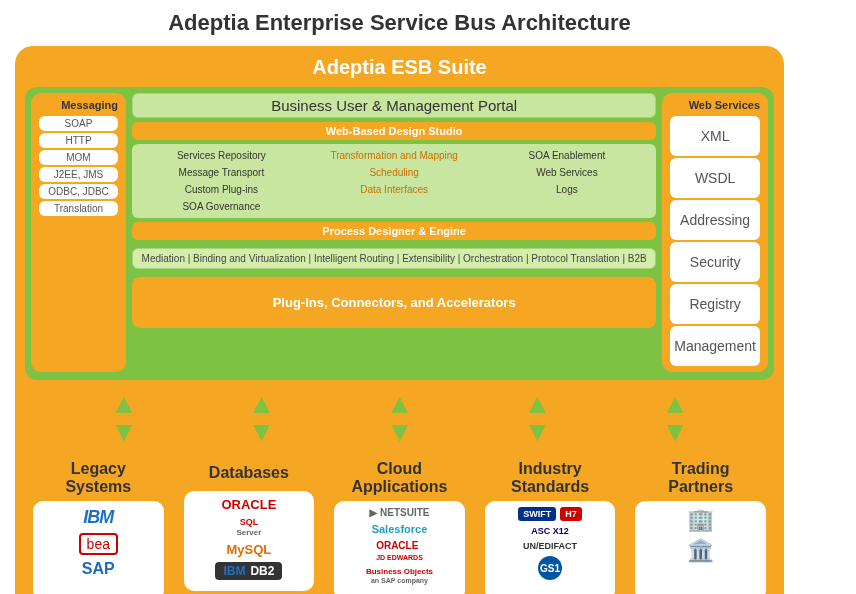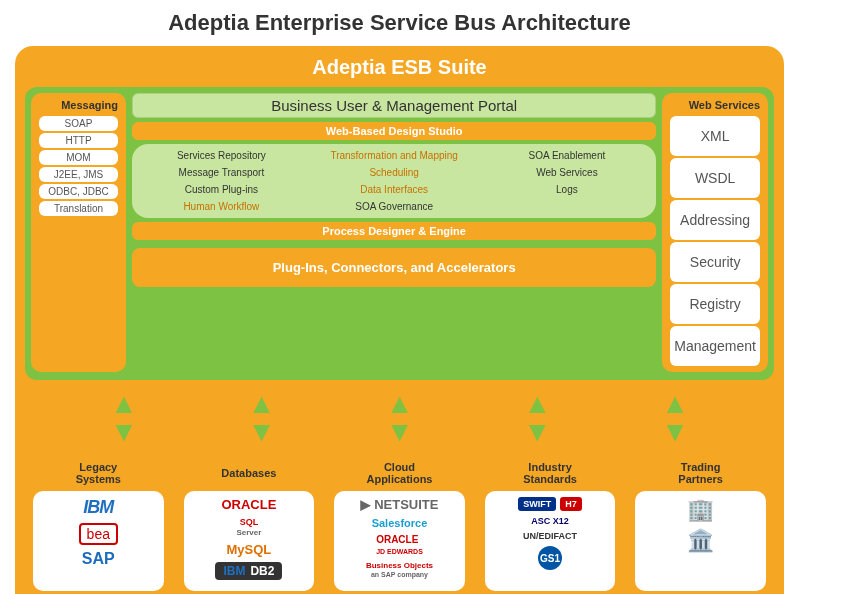--- a/index.html
+++ b/index.html
@@ -94,21 +94,21 @@
       font-weight: bold;
       color: #fff;
       padding: 3px 6px;
     }
     
     .services-grid {
       display: grid;
       grid-template-columns: repeat(3, 1fr);
       gap: 2px;
       background: #c8e6a0;
-      border-radius: 16px;
+      border-radius: 6px;
       padding: 4px;
     }
     .service-item {
       font-size: 10px;
       color: #333;
       text-align: center;
       padding: 2px 2px;
     }
     .service-item.orange {
       color: #c87000;
@@ -161,21 +161,21 @@
       margin-top: 4px;
     }
     
     .plugins-bar {
       background: #f5a623;
       border-radius: 8px;
       text-align: center;
       font-size: 13px;
       font-weight: bold;
       color: #fff;
-      padding: 12px 6px;
+      padding: 18px 6px;
       margin-top: 4px;
     }
     
     .arrows-row {
       display: flex;
       justify-content: space-around;
       align-items: center;
       padding: 4px 30px;
       margin-top: 6px;
     }
@@ -199,21 +199,21 @@
       background: #f5a623;
       border-radius: 14px;
       padding: 8px 6px 10px;
       flex: 1;
       display: flex;
       flex-direction: column;
       align-items: center;
       gap: 5px;
     }
     .bottom-box-title {
-      font-size: 11px;
+      font-size: 16px;
       font-weight: bold;
       color: #333;
       text-align: center;
       min-height: 26px;
       display: flex;
       align-items: center;
       justify-content: center;
     }
     .bottom-box-inner {
       background: #fff;
@@ -270,21 +270,21 @@
       font-weight: bold;
       border-radius: 4px;
       padding: 2px 8px;
       display: flex;
       align-items: center;
       gap: 3px;
     }
     .logo-db2-ibm { color: #1f70c1; margin-right: 2px; }
     .logo-netsuite {
       color: #666;
-      font-size: 13px;
+      font-size: 10px;
       font-weight: bold;
     }
     .logo-salesforce {
       color: #1a9fd1;
       font-size: 11px;
       font-weight: bold;
     }
     .logo-oracle2 {
       color: #cc0000;
       font-size: 10px;
@@ -371,24 +371,24 @@
         <div class="services-grid">
           <div class="service-item">Services Repository</div>
           <div class="service-item orange">Transformation and Mapping</div>
           <div class="service-item">SOA Enablement</div>
           <div class="service-item">Message Transport</div>
           <div class="service-item orange">Scheduling</div>
           <div class="service-item">Web Services</div>
           <div class="service-item">Custom Plug-ins</div>
           <div class="service-item orange">Data Interfaces</div>
           <div class="service-item">Logs</div>
-          <div class="service-item orange">Human Workflow</div>
           <div class="service-item">SOA Governance</div>
         </div>
         <div class="process-bar">Process Designer &amp; Engine</div>
+        <div class="mediation-bar">Mediation | Binding and Virtualization | Intelligent Routing | Extensibility | Orchestration | Protocol Translation | B2B</div>
         <div class="plugins-bar">Plug-Ins, Connectors, and Accelerators</div>
       </div>
 
       <div class="webservices-box">
         <div class="webservices-title">Web Services</div>
         <div class="webservices-item">XML</div>
         <div class="webservices-item">WSDL</div>
         <div class="webservices-item">Addressing</div>
         <div class="webservices-item">Security</div>
         <div class="webservices-item">Registry</div>

